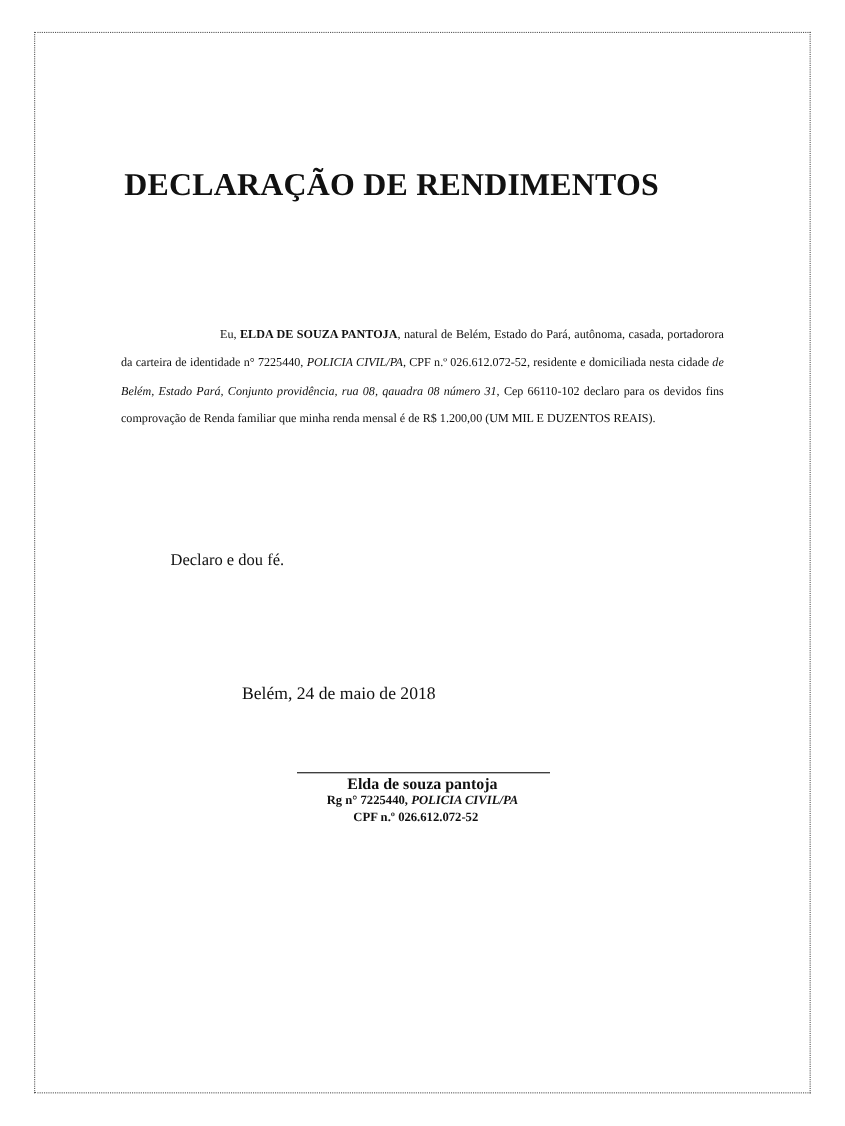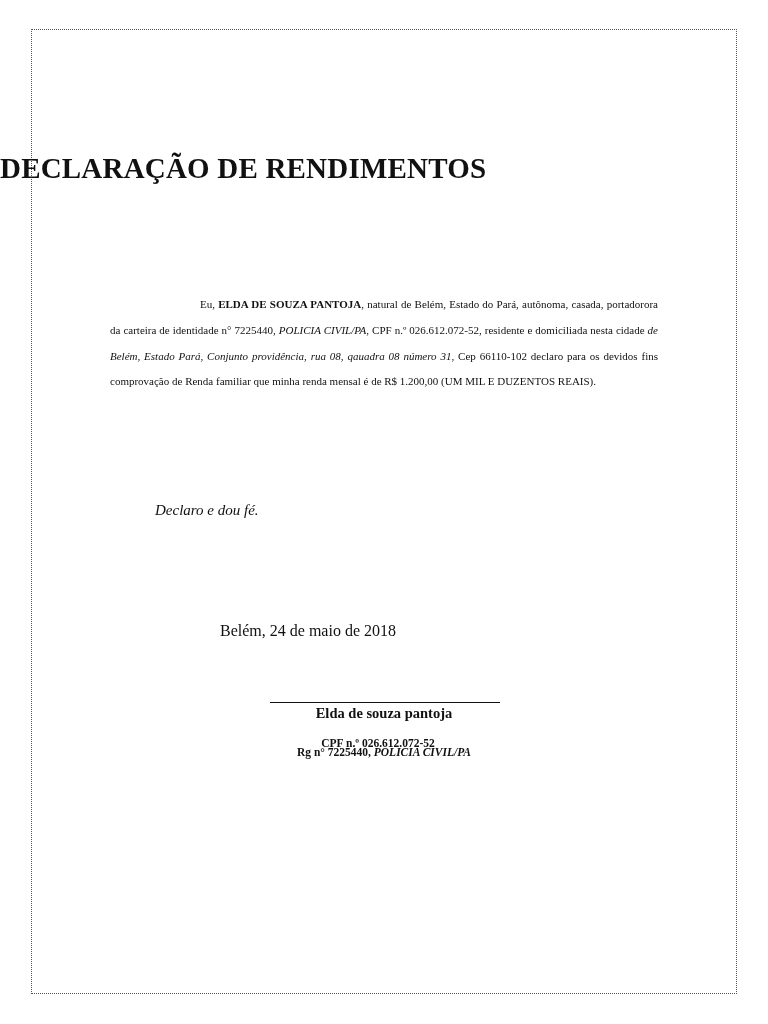--- a/index.html
+++ b/index.html
@@ -1,25 +1,25 @@
 <!DOCTYPE html>
 <html><head>
   <meta charset="utf-8">
   <style>
     html, body { margin:0; padding:0; background:#ffffff; }
     body { width:768px; height:1024px; position:relative; overflow:hidden; font-family:"DejaVu Serif", serif; color:#111; }
     .page-border { position:absolute; left:31px; top:29px; width:706px; height:965px; border:1px dotted #555; box-sizing:border-box; }
-    .title { position:absolute; left:0; width:712px; top:152px; text-align:left; font-family:"Liberation Serif", serif; font-weight:bold; font-size:29px; letter-spacing:0.2px; }
+    .title { position:absolute; left:0; width:712px; top:152px; text-align:center; font-family:"Liberation Serif", serif; font-weight:bold; font-size:29px; letter-spacing:0.2px; }
     .body-para { position:absolute; left:110px; width:548px; top:292px; font-family:"Liberation Serif", serif; font-size:11px; line-height:25.8px; text-align:justify; }
     .body-para .indent { display:inline-block; width:90px; }
-    .closing { position:absolute; left:155px; top:502px; font-family:"Liberation Serif", serif; font-style:italic; font-size:15px; }
+    .closing { position:absolute; left:155px; top:502px; font-family:"Liberation Serif", serif; font-size:15px; }
     .date { position:absolute; left:0; width:616px; top:622px; text-align:center; font-family:"Liberation Serif", serif; font-size:16px; }
     .sig-line { position:absolute; left:270px; top:702px; width:230px; height:0; border-top:1px solid #111; }
     .sig-name { position:absolute; left:0; width:768px; top:705px; text-align:center; font-family:"Liberation Serif", serif; font-weight:bold; font-size:14.5px; }
-    .sig-rg { position:absolute; left:0; width:768px; top:722px; text-align:center; font-family:"Liberation Serif", serif; font-weight:bold; font-size:11.5px;margin-top:24px; }
+    .sig-rg { position:absolute; left:0; width:768px; top:722px; text-align:center; font-family:"Liberation Serif", serif; font-weight:bold; font-size:11.5px; }
     .sig-cpf { position:absolute; left:0; width:756px; top:737px; text-align:center; font-family:"Liberation Serif", serif; font-weight:bold; font-size:11.5px; }
     b { font-weight:bold; }
     i { font-style:italic; }
   </style>
 </head>
 <body>
 
 <div class="page-border"></div>
 
 <div class="title">DECLARAÇÃO DE RENDIMENTOS</div>

